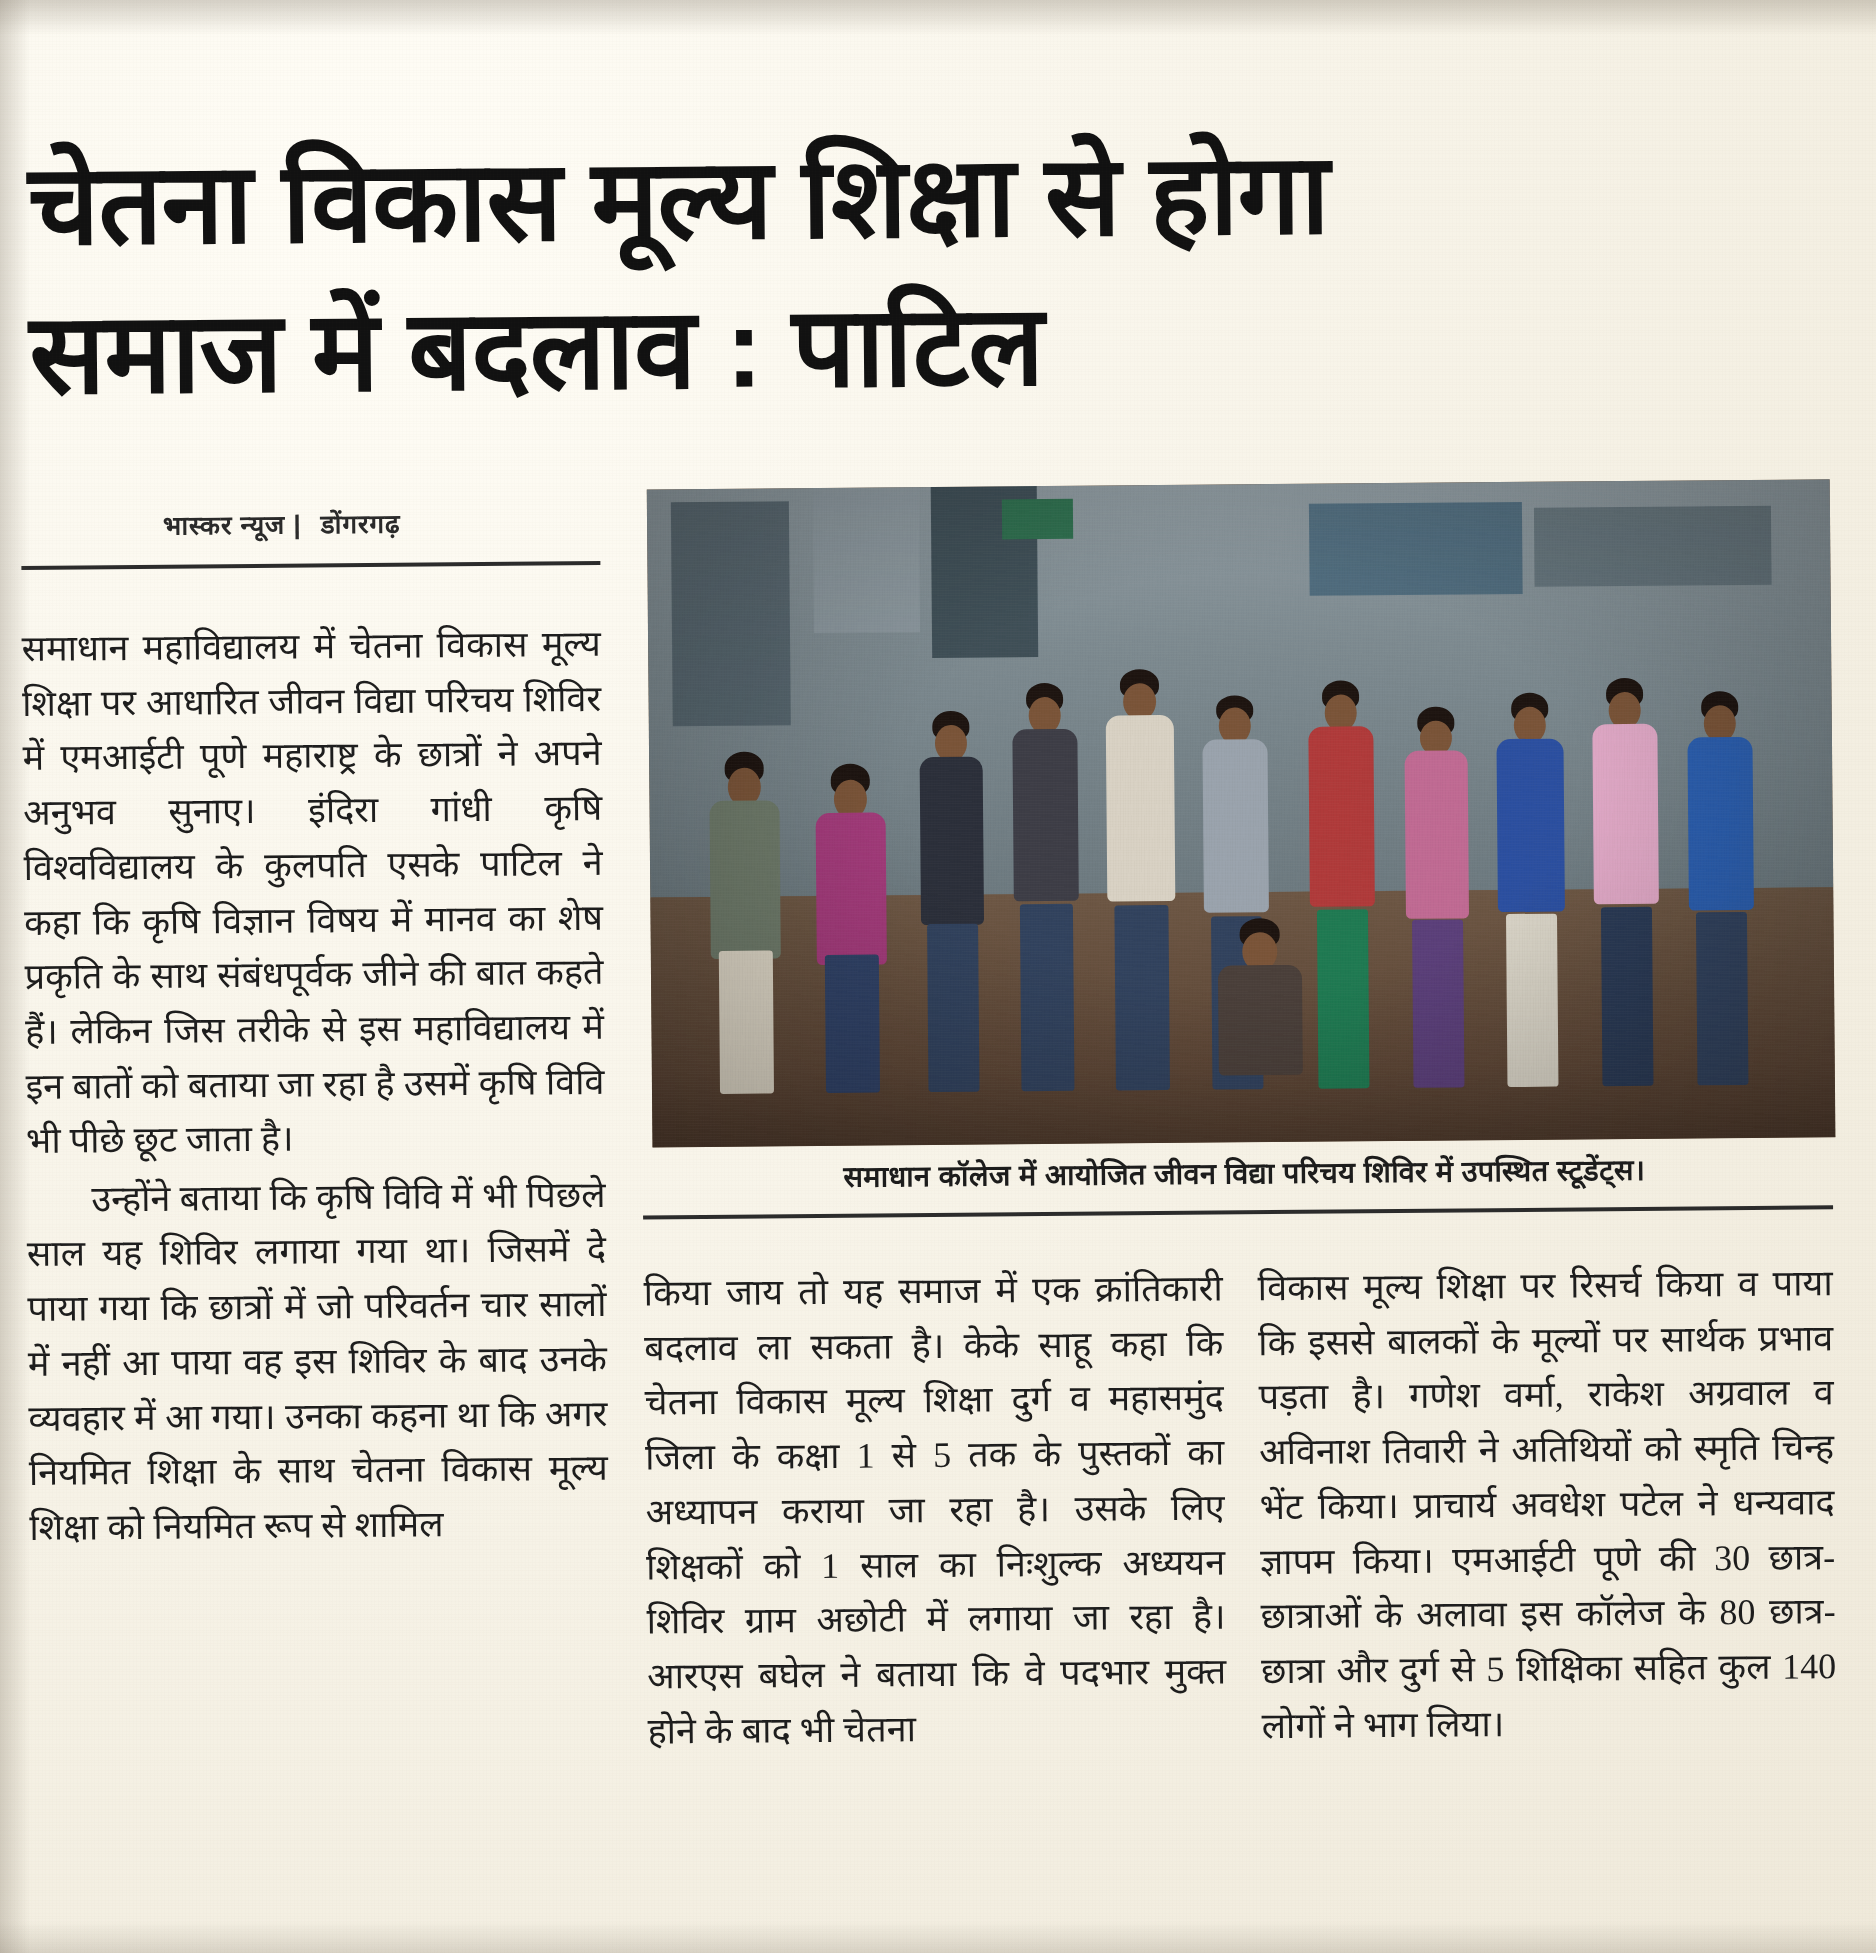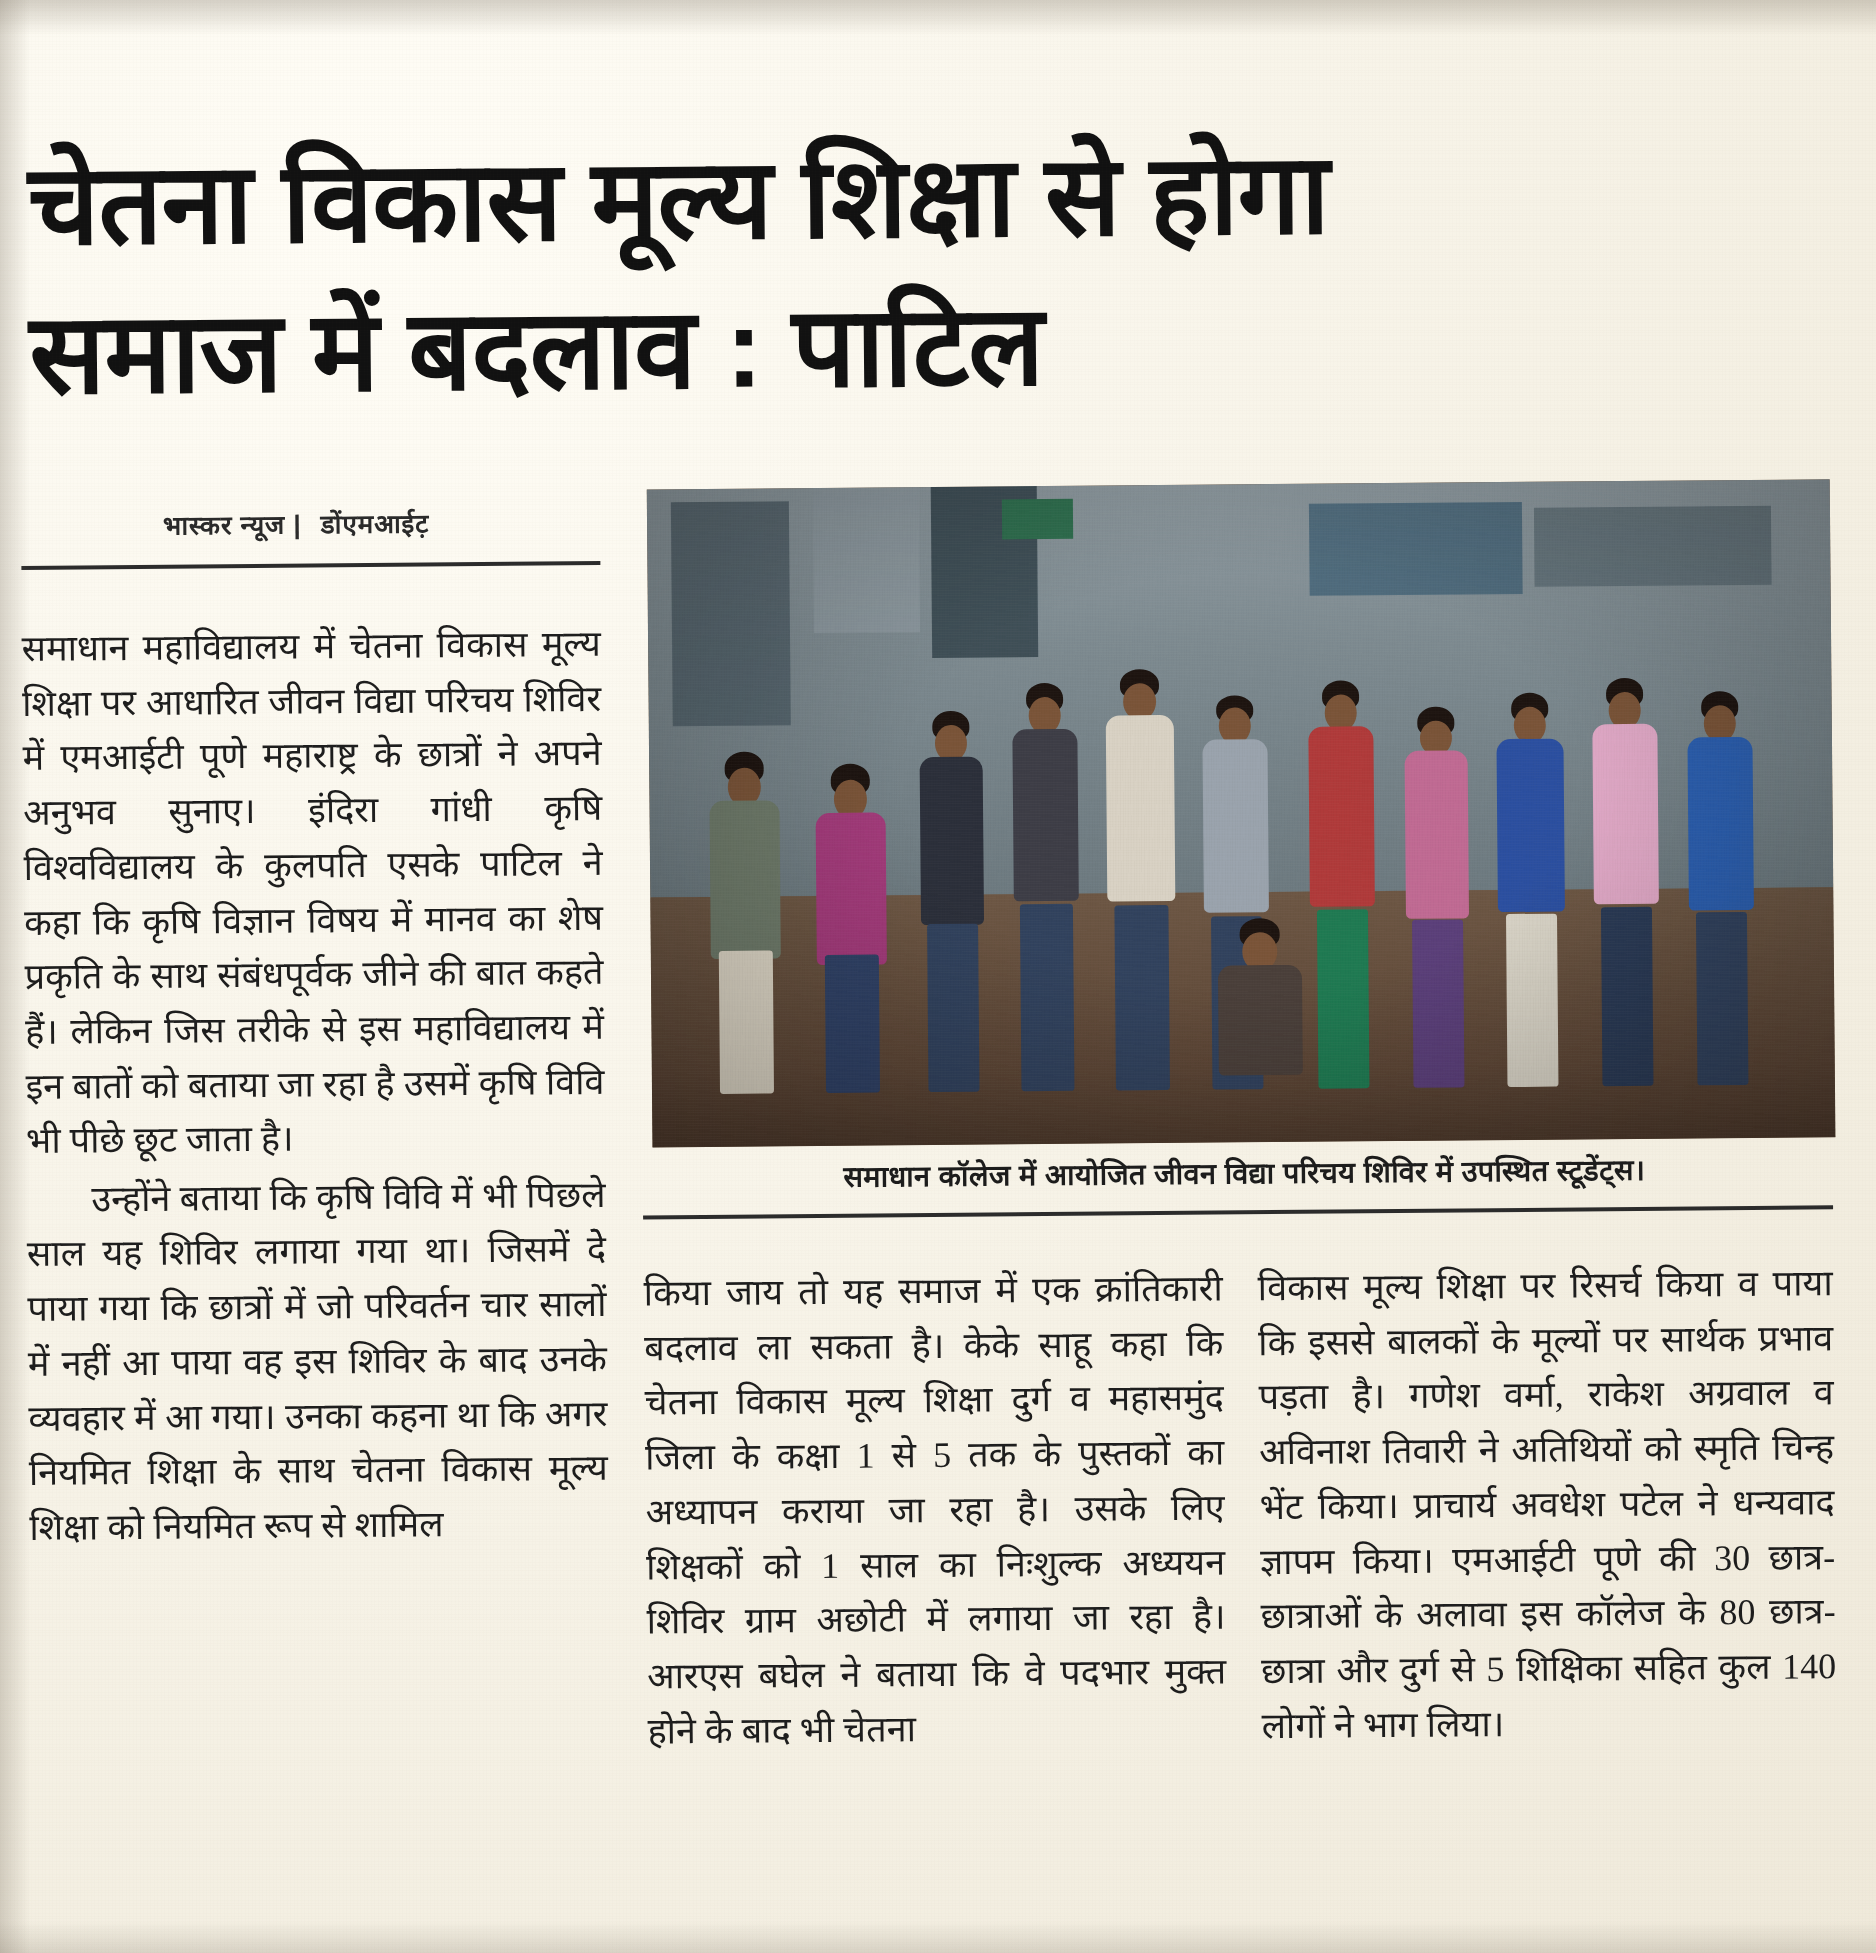--- a/index.html
+++ b/index.html
@@ -198,21 +198,21 @@
   <div class="clip">
 
     <h1 class="headline">
       <span class="l1">चेतना विकास मूल्य शिक्षा से होगा</span>
       <span class="l2">समाज में बदलाव : पाटिल</span>
     </h1>
 
     <div class="byline">
       <span>भास्कर न्यूज</span>
       <span class="sep">|</span>
-      <span>डोंएमआईट़</span>
+      <span>डोंगरगढ़</span>
     </div>
     <div class="rule-left"></div>
 
     <div class="col col-1">
       <p>समाधान महाविद्यालय में चेतना विकास मूल्य शिक्षा पर आधारित जीवन विद्या परिचय शिविर में एमआईटी पूणे महाराष्ट्र के छात्रों ने अपने अनुभव सुनाए। इंदिरा गांधी कृषि विश्वविद्यालय के कुलपति एसके पाटिल ने कहा कि कृषि विज्ञान विषय में मानव का शेष प्रकृति के साथ संबंधपूर्वक जीने की बात कहते हैं। लेकिन जिस तरीके से इस महाविद्यालय में इन बातों को बताया जा रहा है उसमें कृषि विवि भी पीछे छूट जाता है।</p>
       <p class="indent">उन्होंने बताया कि कृषि विवि में भी पिछले साल यह शिविर लगाया गया था। जिसमें देे पाया गया कि छात्रों में जो परिवर्तन चार सालों में नहीं आ पाया वह इस शिविर के बाद उनके व्यवहार में आ गया। उनका कहना था कि अगर नियमित शिक्षा के साथ चेतना विकास मूल्य शिक्षा को नियमित रूप से शामिल</p>
     </div>
 
     <div class="photo-wrap">
       <div class="photo">

